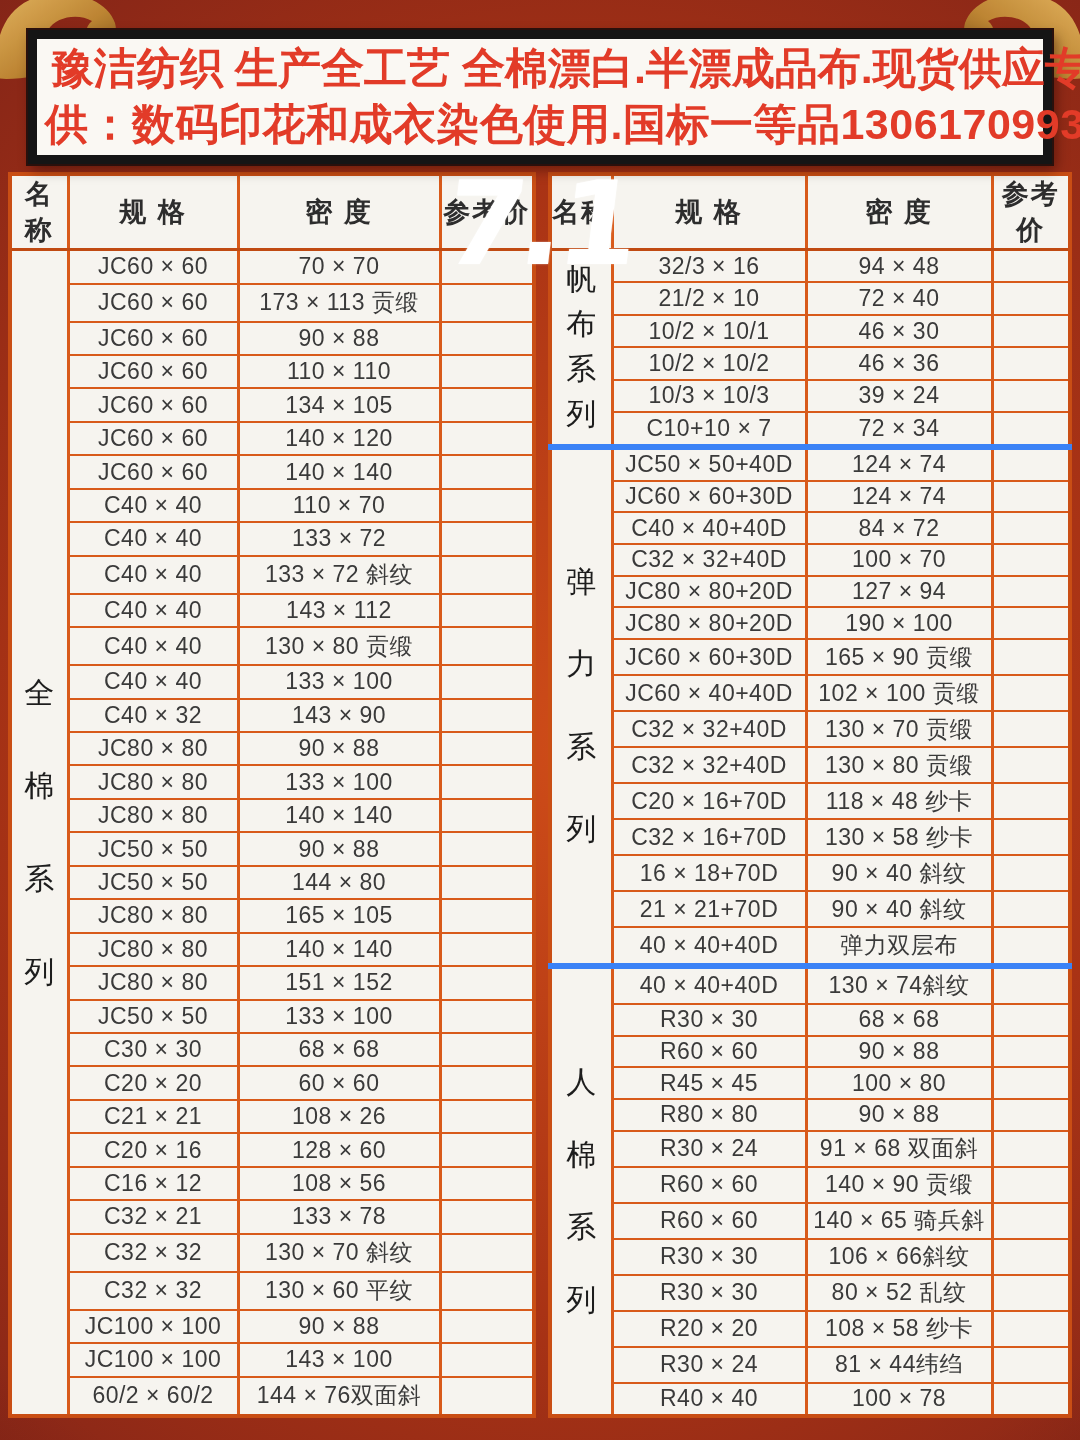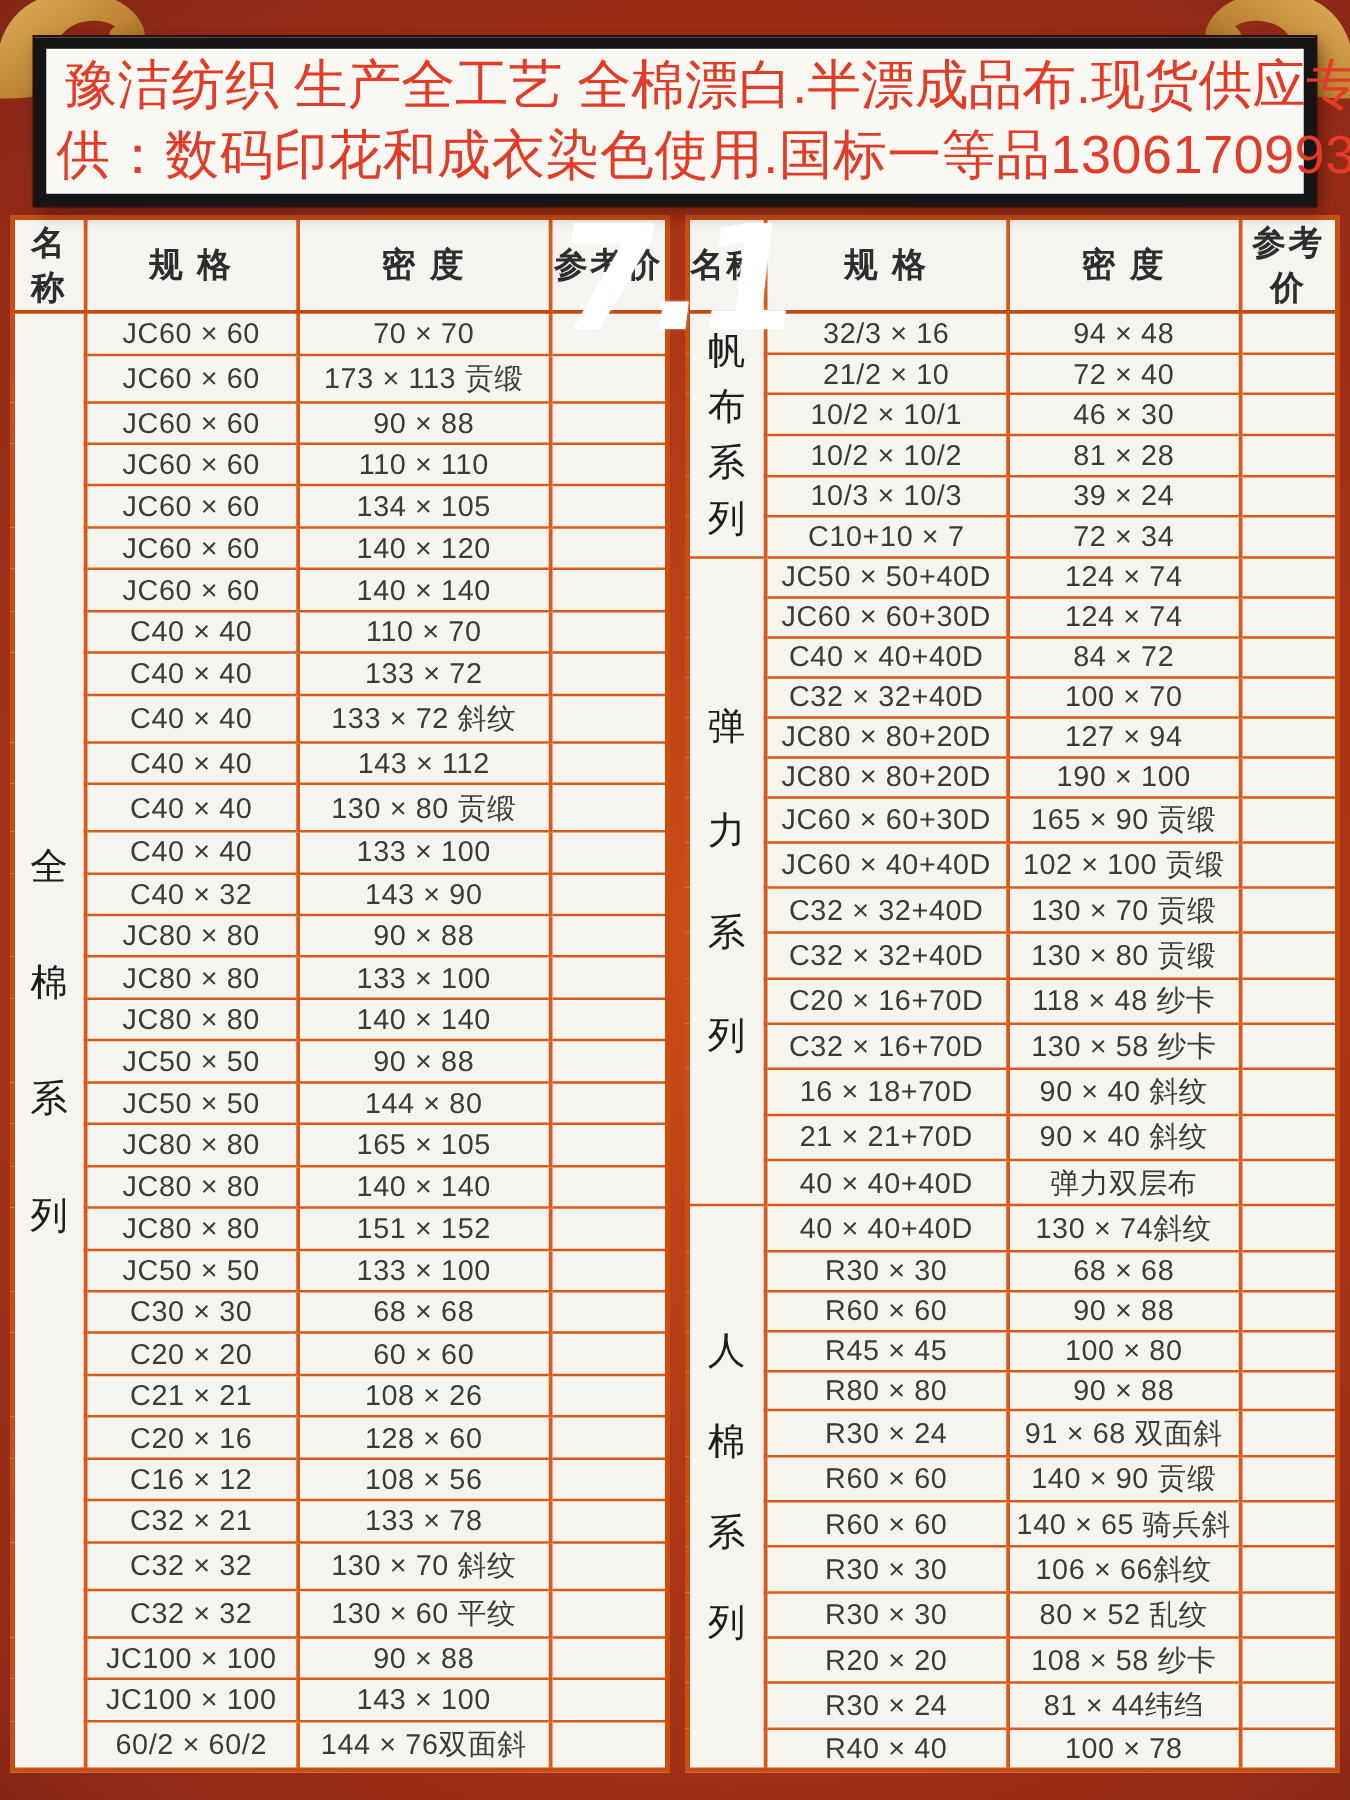--- a/index.html
+++ b/index.html
@@ -15,37 +15,37 @@
   .corner{position:absolute;z-index:3;opacity:.95;}
   .corner-tl{left:-8px;top:-10px;}
   .corner-tr{right:-8px;top:-10px;transform:scaleX(-1);}
 
   .banner{
     position:absolute;left:28px;top:30px;width:1024px;height:134px;z-index:4;
     background:#faf8f3;border:9px solid #151515;box-sizing:border-box;
     display:flex;flex-direction:column;justify-content:space-around;
     padding:2px 8px;box-shadow:0 0 0 2px #2a100c, 4px 6px 12px rgba(30,4,2,.45);
   }
-  .banner-line{color:#e23b28;font-weight:normal;white-space:nowrap;line-height:1.05;}
+  .banner-line{color:#e23b28;font-weight:bold;white-space:nowrap;line-height:1.05;}
   .banner-line1{font-size:43px;padding-left:6px;}
   .banner-line2{font-size:43px;letter-spacing:.5px;}
 
   .table-wrap{position:absolute;top:172px;z-index:2;}
   #left-table{left:8px;width:524px;}
   #right-table{left:548px;width:520px;}
   table{border-collapse:collapse;table-layout:fixed;width:100%;height:1246px;
     background:#f6f4ef;border:4px solid #c94e14;}
   th,td{border-style:solid;border-color:#d85a1a;border-width:2px 3px;
     padding:0;text-align:center;vertical-align:middle;overflow:hidden;background:#f6f4ef;}
   thead th{font-size:27px;color:#2d2d2d;font-weight:600;height:36px;
     letter-spacing:2px;border-bottom-width:3px;border-bottom-color:#c04a12;}
   td.spec,td.dens{font-size:23px;color:#3a3a3a;white-space:nowrap;letter-spacing:.5px;}
   td.name-cell{font-size:30px;color:#1d1d1d;}
   .vlabel{display:flex;flex-direction:column;align-items:center;justify-content:center;height:100%;}
-  tr.section-start td{border-top:2px solid #3b82f6;}
+  tr.section-start td{border-top:6px solid #3b82f6;}
 
   .watermark{
     position:absolute;left:446px;top:166px;z-index:5;color:#ffffff;
     font-family:"DejaVu Sans", sans-serif;font-weight:bold;font-size:116px;
     letter-spacing:-6px;transform:skewX(-7deg);line-height:1;text-shadow:0 0 2px rgba(255,255,255,.6);
   }
 </style>
 </head>
 <body>
 
@@ -303,21 +303,21 @@
           <td class="dens">72 × 40</td>
           <td class="price"></td>
         </tr>
         <tr>
           <td class="spec">10/2 × 10/1</td>
           <td class="dens">46 × 30</td>
           <td class="price"></td>
         </tr>
         <tr>
           <td class="spec">10/2 × 10/2</td>
-          <td class="dens">81 × 28</td>
+          <td class="dens">46 × 36</td>
           <td class="price"></td>
         </tr>
         <tr>
           <td class="spec">10/3 × 10/3</td>
           <td class="dens">39 × 24</td>
           <td class="price"></td>
         </tr>
         <tr>
           <td class="spec">C10+10 × 7</td>
           <td class="dens">72 × 34</td>

